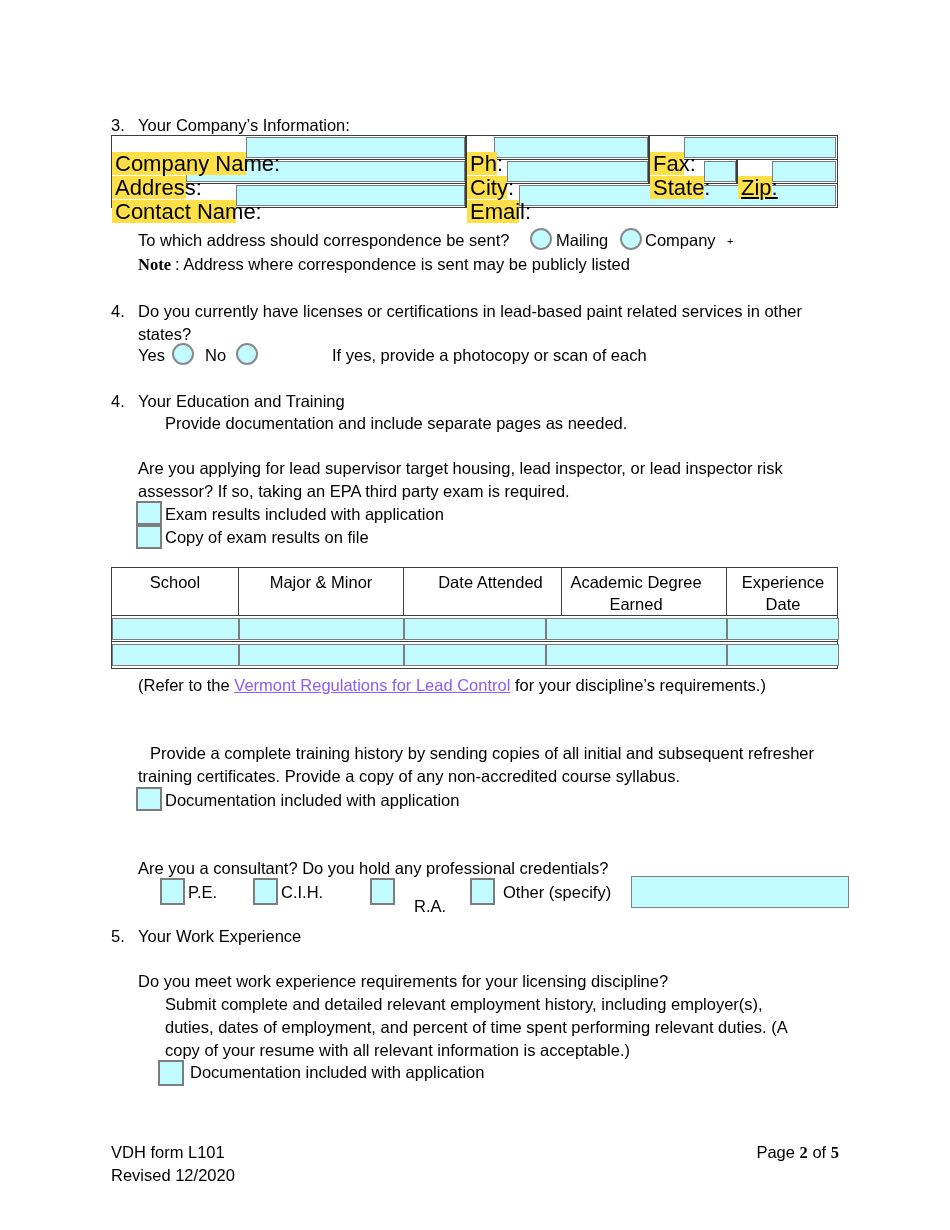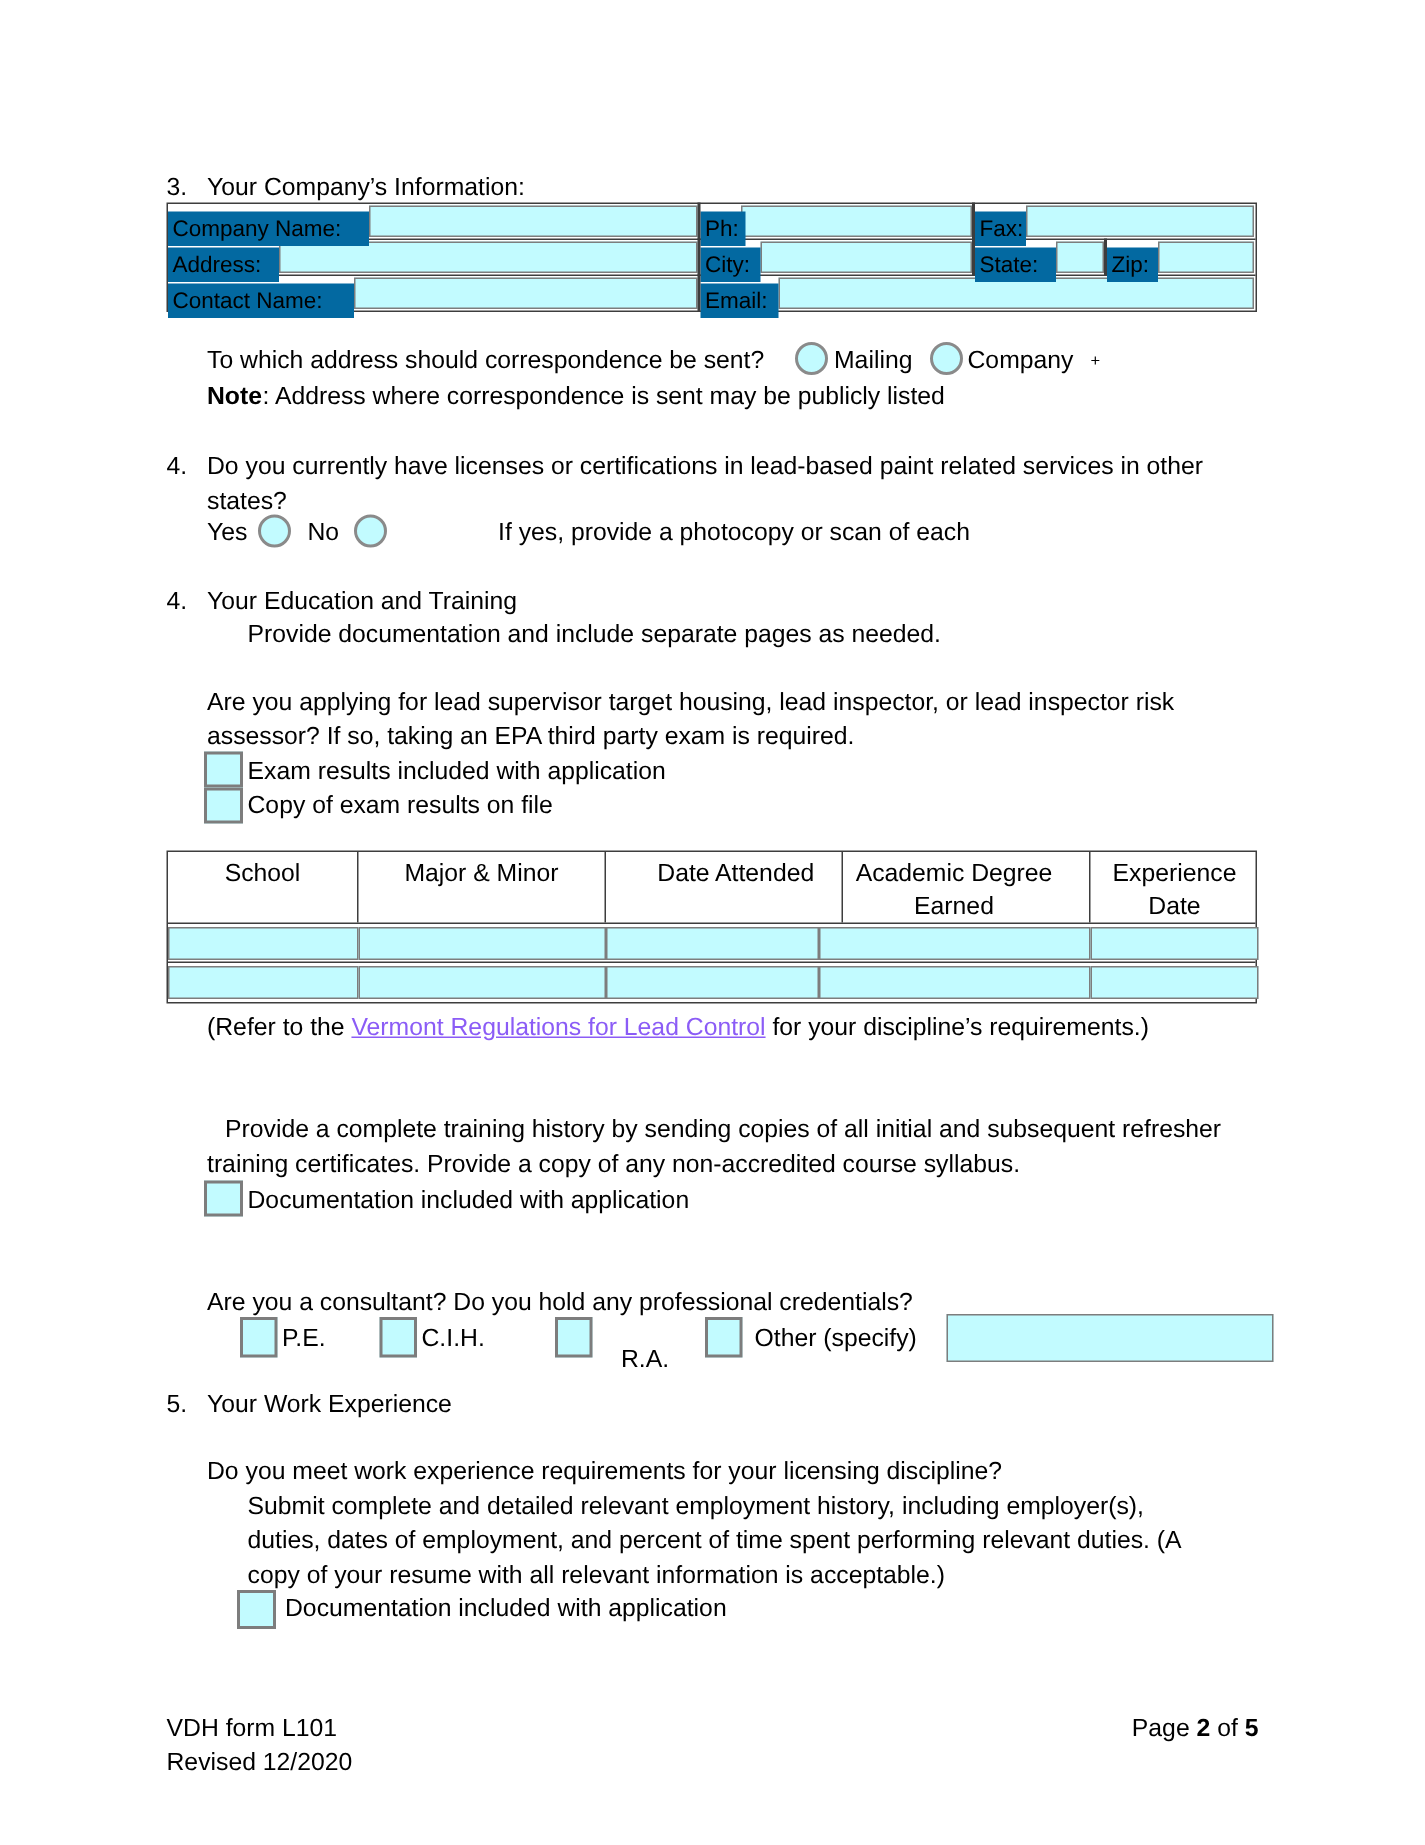--- a/index.html
+++ b/index.html
@@ -25,21 +25,21 @@
     overflow: hidden;
   }
 
   
   .t {
     position: absolute;
     font-size: 16.5px;
     line-height: 23px;
     white-space: pre;
   }
-  .bold { font-weight: bold; }
+  .bold { font-weight: bold; font-family: Liberation Serif, serif; }
   .sup { font-size: 11px; vertical-align: super; }
 
   
   .num {
     position: absolute;
     font-size: 16.5px;
     line-height: 23px;
   }
 
   
@@ -62,26 +62,26 @@
   }
   .comprow {
     position: relative;
     height: 23px;
     border-bottom: 1.5px solid #3d3d3d;
     box-sizing: content-box;
   }
   .comprow.last { border-bottom: none; }
   .clabel {
     position: absolute;
-    top: 5px;
+    top: 16px;
     height: 23px;
     line-height: 23px;
-    font-size: 15px;
+    font-size: 22px;
     padding-left: 3px;
-    background: #0369a1;
+    background: #fde047;
     box-sizing: border-box;
     white-space: nowrap;
     z-index: 2;
   }
   .cfield {
     position: absolute;
     top: 1px;
     height: 21px;
     background: #c2fbff;
     border: 1.5px solid #7d7d7d;
@@ -196,21 +196,21 @@
     <div class="comprow">
       <span class="clabel" style="left:0px; width:74px;">Address:</span>
       <div class="cfield" style="left:74px; width:279px;"></div>
       <div class="vdiv" style="left:353px;"></div>
       <span class="clabel" style="left:355px; width:40px;">City:</span>
       <div class="cfield" style="left:395px; width:141px;"></div>
       <div class="vdiv" style="left:536px;"></div>
       <span class="clabel" style="left:538px; width:54px;">State:</span>
       <div class="cfield" style="left:592px; width:32px;"></div>
       <div class="vdiv" style="left:624px;"></div>
-      <span class="clabel" style="left:626px; width:34px;">Zip:</span>
+      <span class="clabel" style="left:626px; width:34px;text-decoration:underline;">Zip:</span>
       <div class="cfield" style="left:660px; width:64px;"></div>
     </div>
 
     <div class="comprow last">
       <span class="clabel" style="left:0px; width:124px;">Contact Name:</span>
       <div class="cfield" style="left:124px; width:229px;"></div>
       <div class="vdiv" style="left:353px;"></div>
       <span class="clabel" style="left:355px; width:52px;">Email:</span>
       <div class="cfield" style="left:407px; width:317px;"></div>
     </div>

